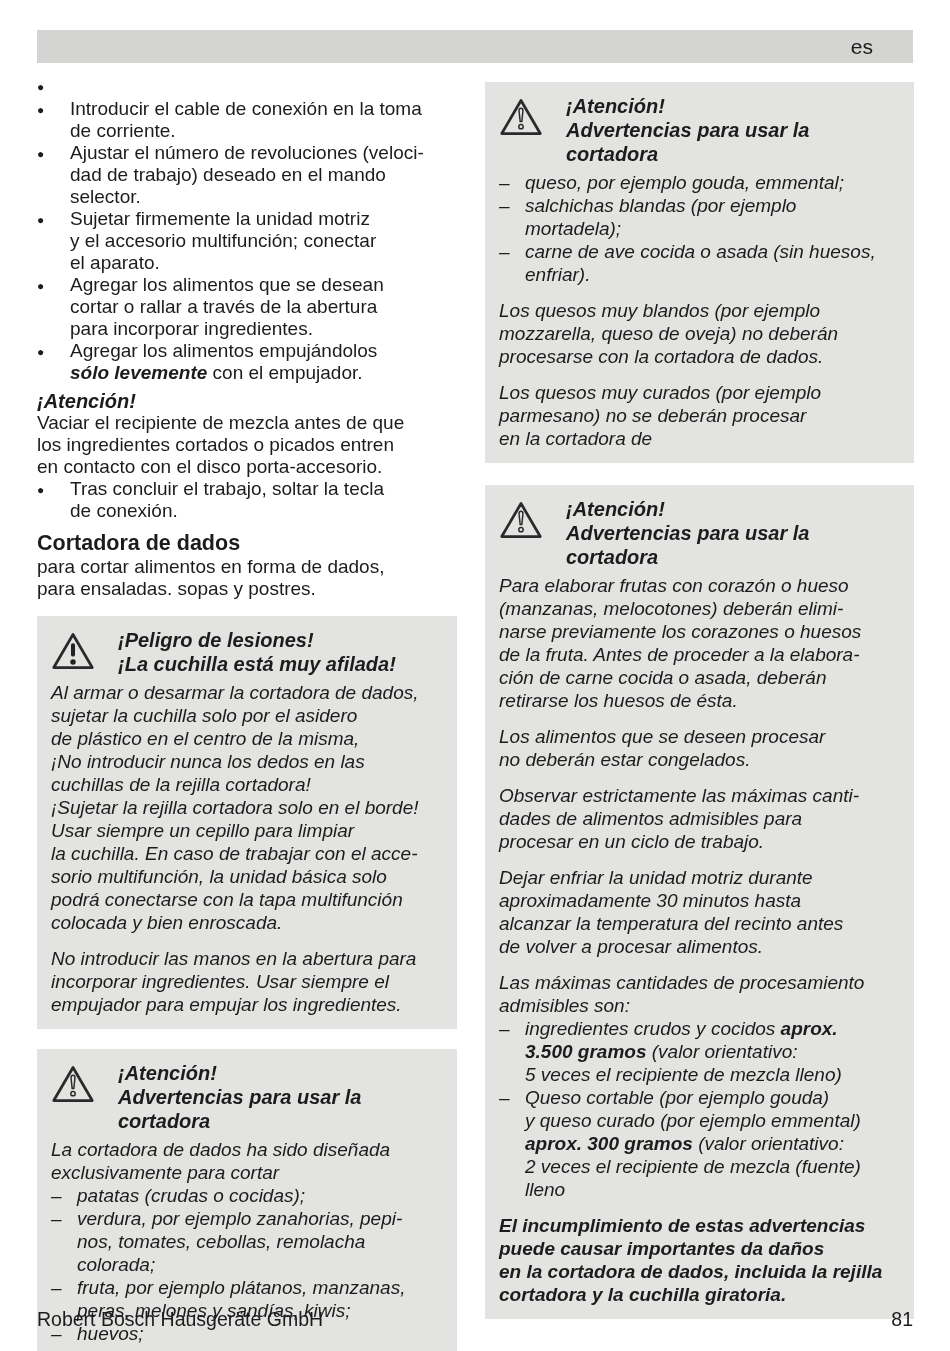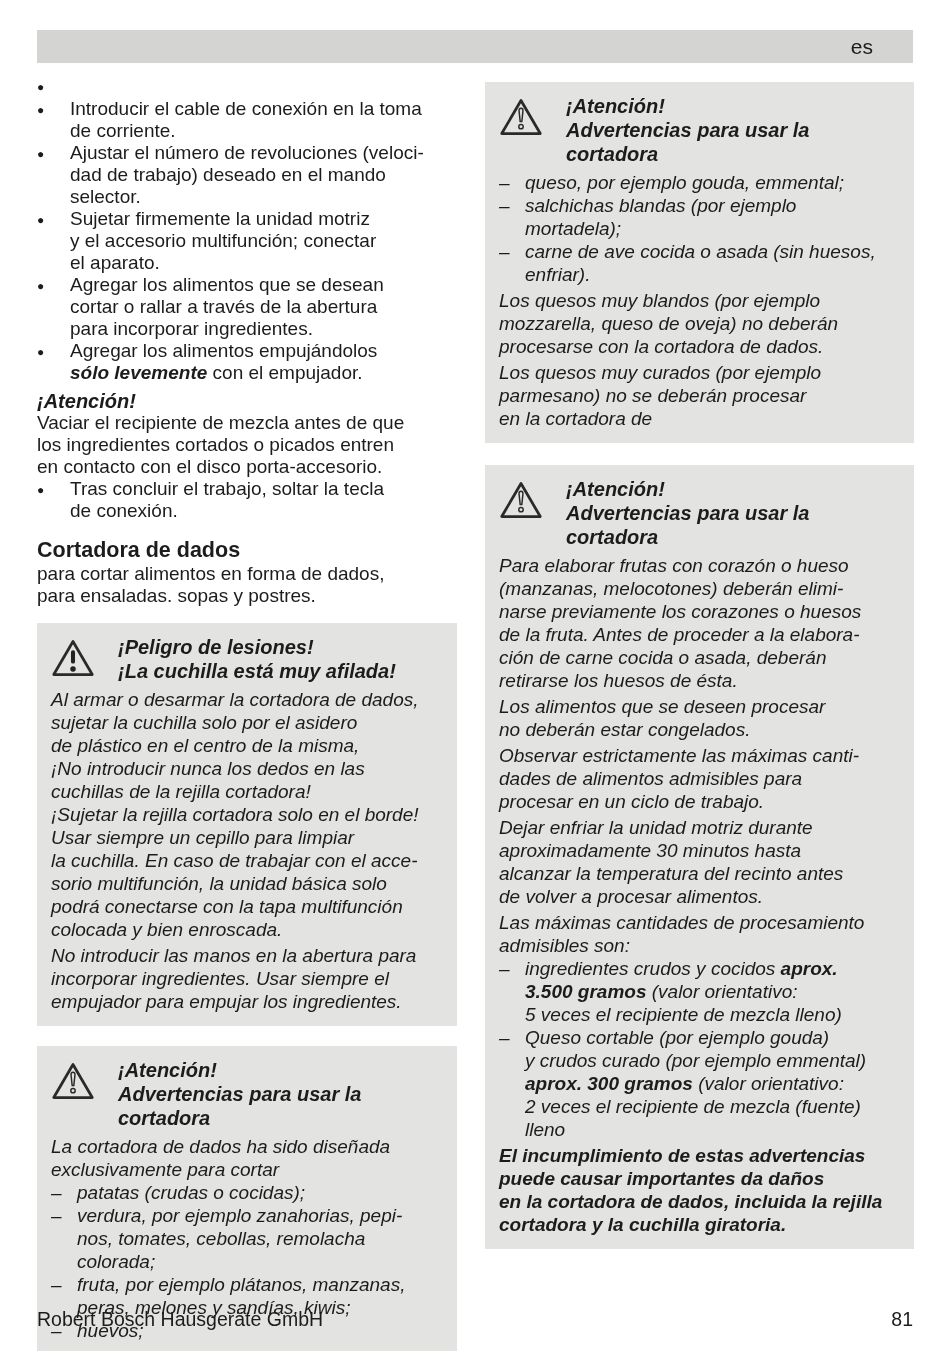--- a/index.html
+++ b/index.html
@@ -25,34 +25,34 @@
 
   .pre { white-space:pre-line; }
 
   
   .bullet-item { display:flex; }
   .bullet-dot { flex:none; width:33px; font-size:12px; padding-top:1px; }
 
   
   .bold-italic-heading { font-weight:bold; font-style:italic; font-size:20px; margin-top:6px; }
   .italic-para { }
-  .section-heading { font-weight:bold; font-size:21.5px; margin-top:16px; line-height:25px; }
+  .section-heading { font-weight:bold; font-size:21.5px; margin-top:9px; line-height:25px; }
 
   
   .warning-box {
     background:#e3e3e1;
     padding:12px 14px 13px 14px;
     font-style:italic;
     line-height:23px;
     font-size:19px;
   }
   .box-head { display:flex; align-items:flex-start; margin-bottom:5px; }
   .icon-wrap { flex:none; width:67px; padding-top:3px; }
   .box-title { font-weight:bold; font-size:20px; line-height:24px; }
-  .box-para { margin-top:3px; }
+  .box-para { margin-top:13px; }
   .dash-item { display:flex; }
   .dash-mark { flex:none; width:26px; }
   .mixed b { font-style:italic; }
 
   .mt16 { margin-top:16px; }
   .mt20 { margin-top:20px; }
   .mt7  { margin-top:7px;  }
   .mt22 { margin-top:22px; }
 
   .footer {
@@ -253,21 +253,21 @@
 admisibles son:</div>
     <div class="dash-item">
       <span class="dash-mark">–</span>
       <span class="pre mixed"><span>ingredientes crudos y cocidos </span><b>aprox.
 3.500 gramos</b><span> (valor orientativo:
 5 veces el recipiente de mezcla lleno)</span></span>
     </div>
     <div class="dash-item">
       <span class="dash-mark">–</span>
       <span class="pre mixed"><span>Queso cortable (por ejemplo gouda)
-y crudos curado (por ejemplo emmental)
+y queso curado (por ejemplo emmental)
 </span><b>aprox. 300 gramos</b><span>  (valor orientativo:
 2 veces el recipiente de mezcla (fuente)
 lleno</span></span>
     </div>
     <div class="pre box-para" style="font-weight:bold">El incumplimiento de estas advertencias
 puede causar importantes da daños
 en la cortadora de dados, incluida la rejilla
 cortadora y la cuchilla giratoria.</div>
   </div>
 </div>

